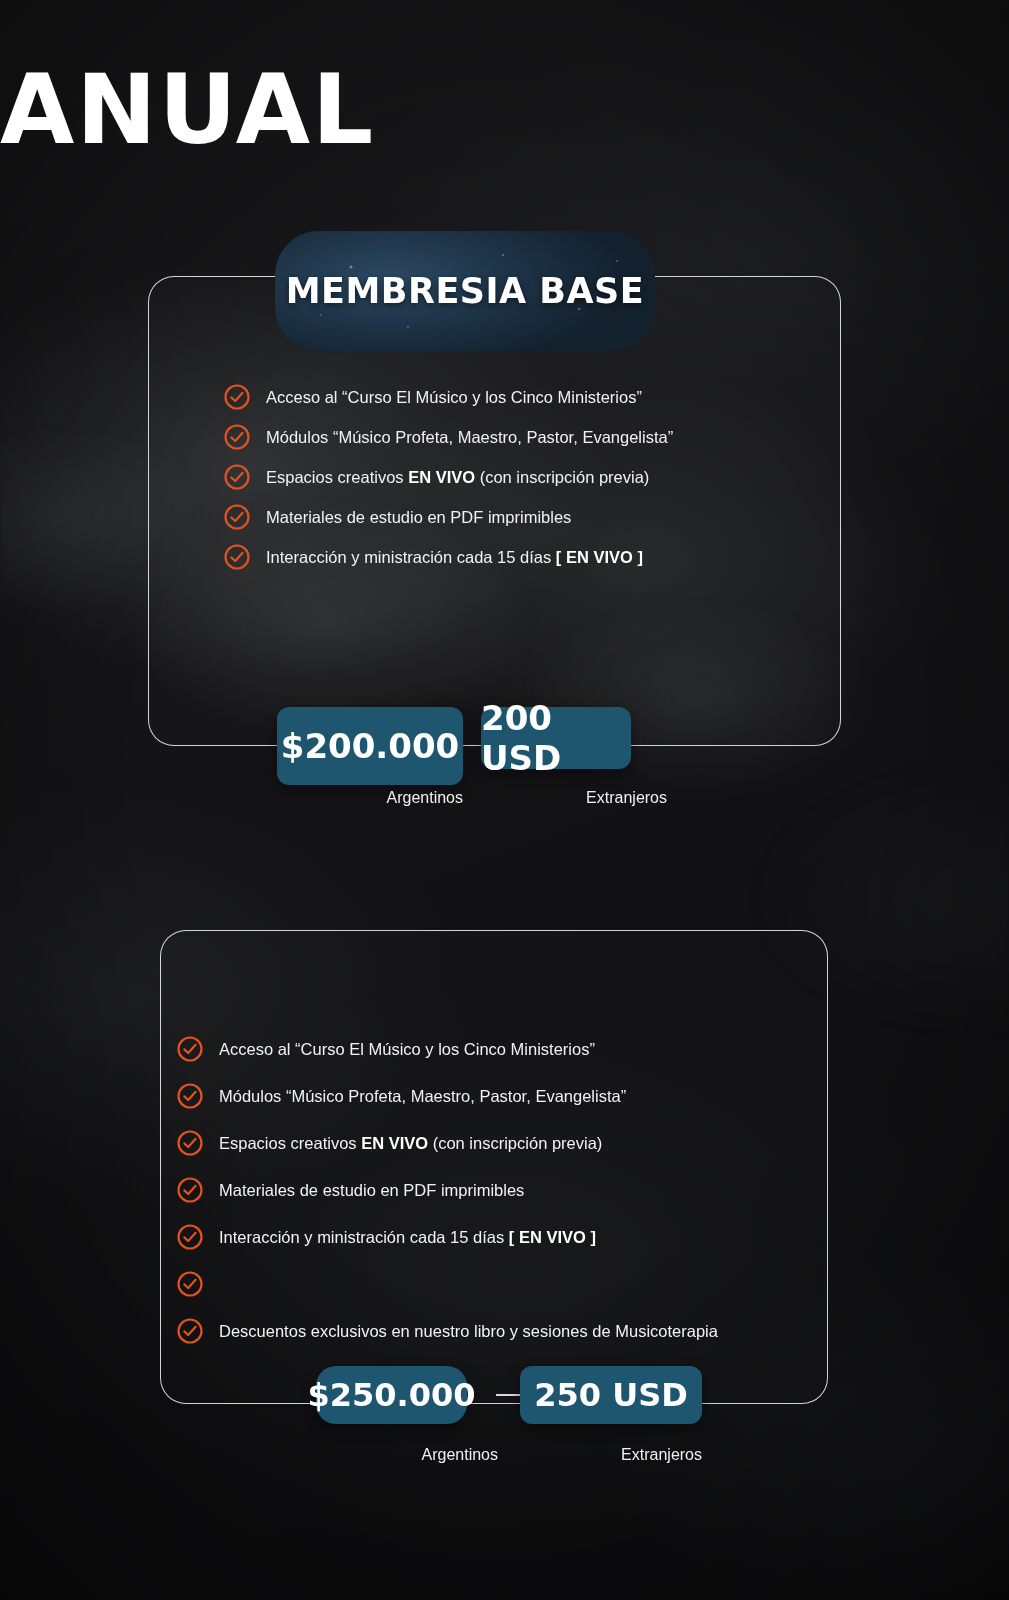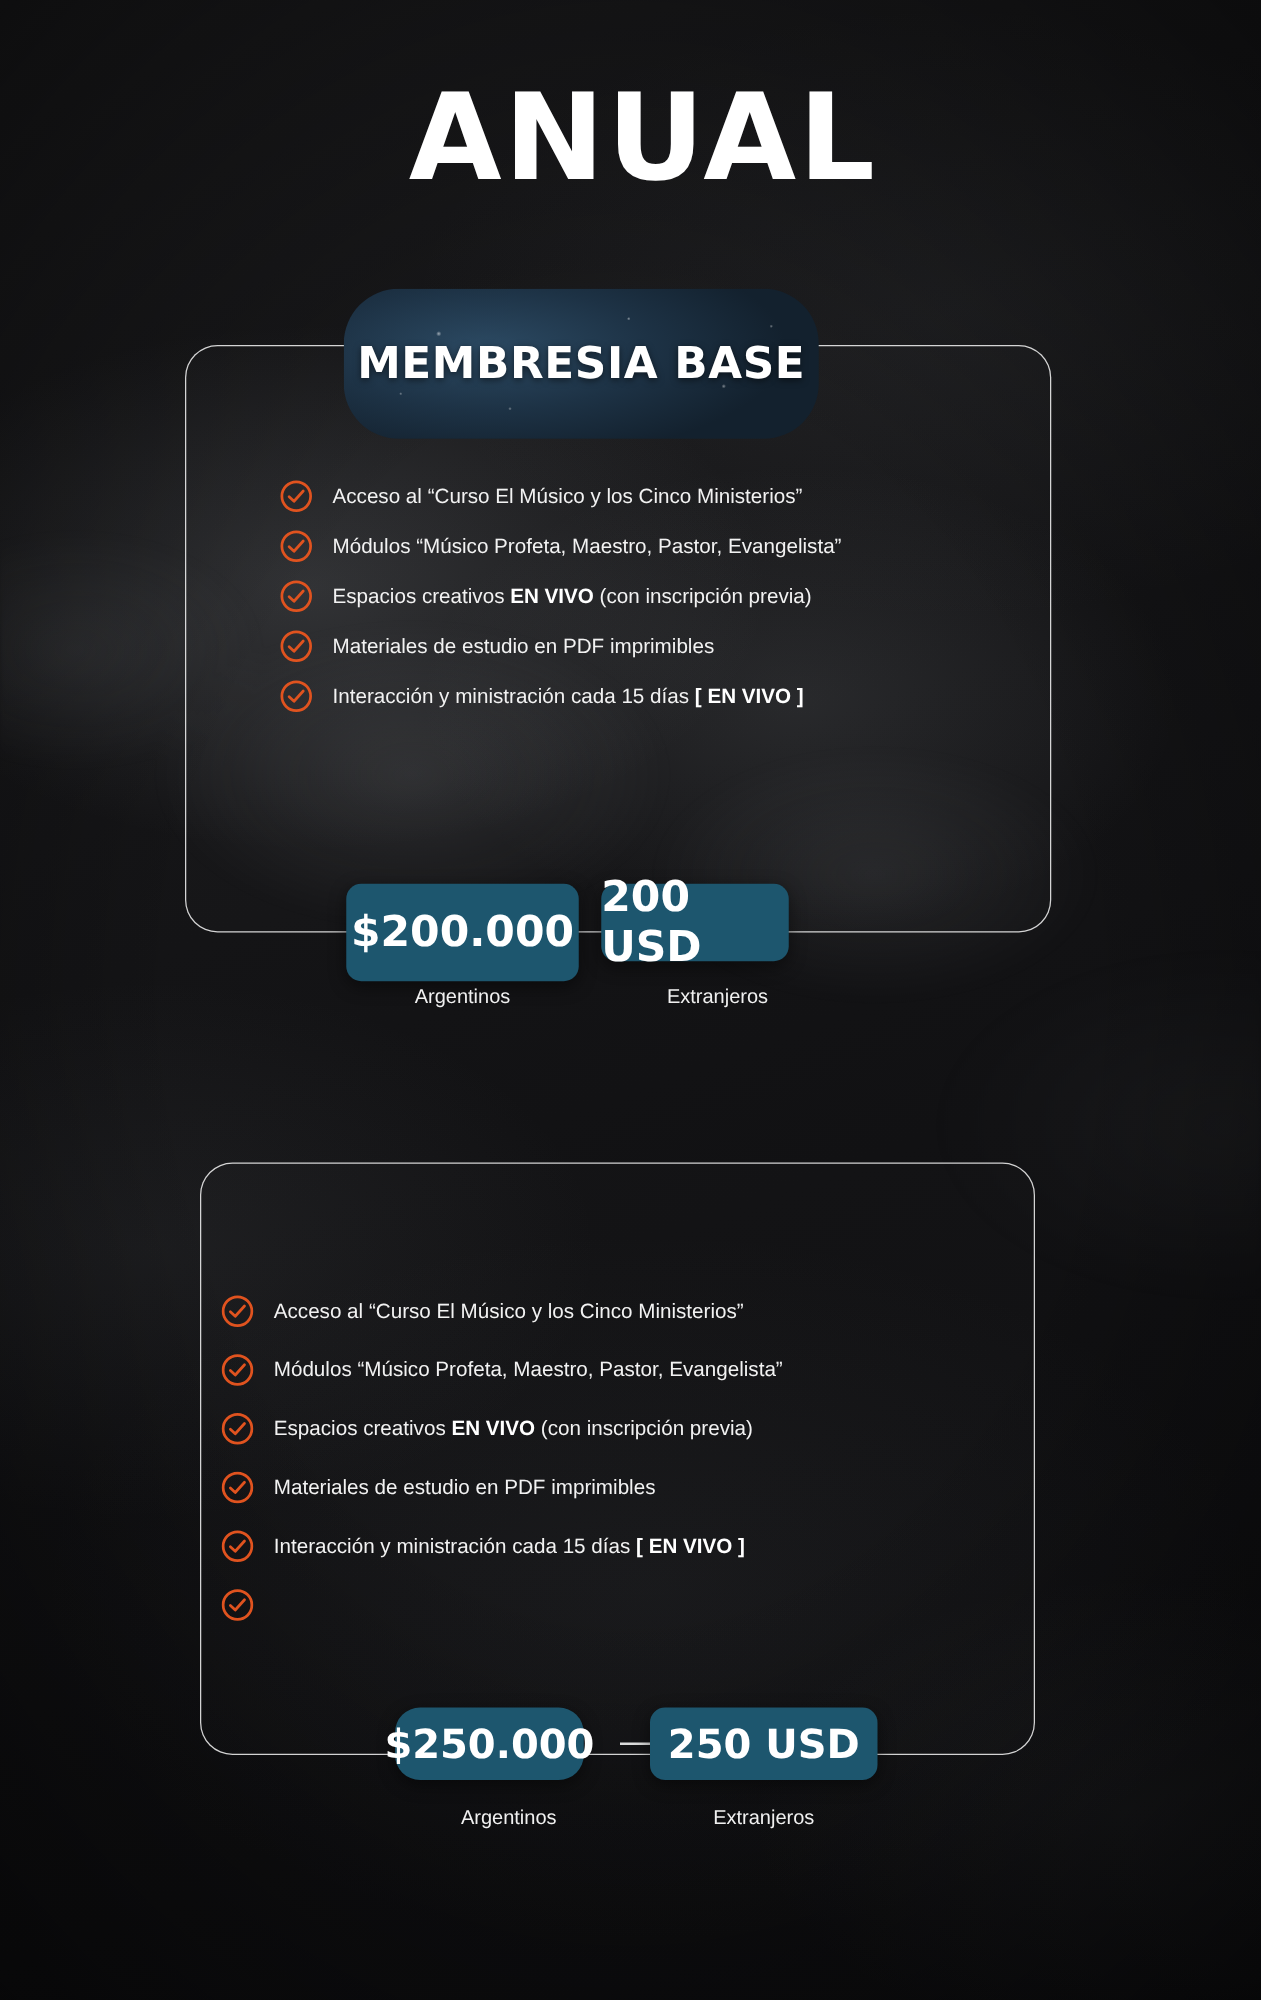--- a/index.html
+++ b/index.html
@@ -41,28 +41,26 @@
     background: radial-gradient(ellipse 900px 1200px at 50% 50%, rgba(0,0,0,0) 40%, rgba(0,0,0,0.65) 100%);
     pointer-events: none;
   }
 
   .page { position: absolute; inset: 0; }
 
   
   .main-title {
     position: absolute;
     top: 62px; left: 0; right: 0;
-    text-align: center;
     font-size: 96px;
     font-weight: 800;
     letter-spacing: 2px;
     line-height: 1;
     color: #fff;
     font-family: "DejaVu Sans", sans-serif;
-    padding-left: 20px;
   }
 
   
   .card {
     position: absolute;
     border: 1.6px solid rgba(255,255,255,0.82);
     border-radius: 26px;
     background: rgba(255,255,255,0.012);
   }
   #card-base { left: 148px; top: 276px; width: 693px; height: 470px; }
@@ -139,21 +137,21 @@
     background: #1d566e;
     border-radius: 12px;
     display: flex; align-items: center; justify-content: center;
     font-family: "DejaVu Sans", sans-serif;
     font-weight: 800;
     color: #fff;
     box-shadow: 0 4px 14px rgba(0,0,0,0.45);
   }
   .price-caption {
     position: absolute;
-    text-align: center;
+    text-align: right;
     font-size: 16px;
     color: #f0f0f0;
     font-family: "Liberation Sans", sans-serif;
   }
 
   #price-base-ars { left: 277px; top: 707px; width: 186px; height: 78px; font-size: 34px; }
   #price-base-usd { left: 481px; top: 707px; width: 150px; height: 62px; font-size: 34px; }
   #cap-base-ars  { left: 277px; top: 789px; width: 186px; }
   #cap-base-usd  { left: 481px; top: 789px; width: 186px; }
 
@@ -287,20 +285,29 @@
       <span class="feature-text">Interacción y ministración cada 15 días <b>[ EN VIVO ]</b></span>
     </div>
     <div class="feature">
       <span class="check">
         <svg viewBox="0 0 26 26">
             <circle cx="13" cy="13" r="11.5" fill="none" stroke="#e0531f" stroke-width="2.2"></circle>
             <path d="M7.3 13.4 L11.2 17 L18.6 8.8" fill="none" stroke="#e0531f" stroke-width="2.2" stroke-linecap="round" stroke-linejoin="round"></path>
           </svg>
       </span>
     </div>
+    <div class="feature">
+      <span class="check">
+        <svg viewBox="0 0 26 26">
+            <circle cx="13" cy="13" r="11.5" fill="none" stroke="#e0531f" stroke-width="2.2"></circle>
+            <path d="M7.3 13.4 L11.2 17 L18.6 8.8" fill="none" stroke="#e0531f" stroke-width="2.2" stroke-linecap="round" stroke-linejoin="round"></path>
+          </svg>
+      </span>
+      <span class="feature-text">Descuentos exclusivos en nuestro libro y sesiones de Musicoterapia</span>
+    </div>
   </div>
 
   <div class="pill-connector" id="conn-plus"></div>
 
   <div class="price-pill" id="price-plus-ars">$250.000</div>
   <div class="price-pill" id="price-plus-usd">250 USD</div>
   <div class="price-caption" id="cap-plus-ars">Argentinos</div>
   <div class="price-caption" id="cap-plus-usd">Extranjeros</div>
 
 </div>

